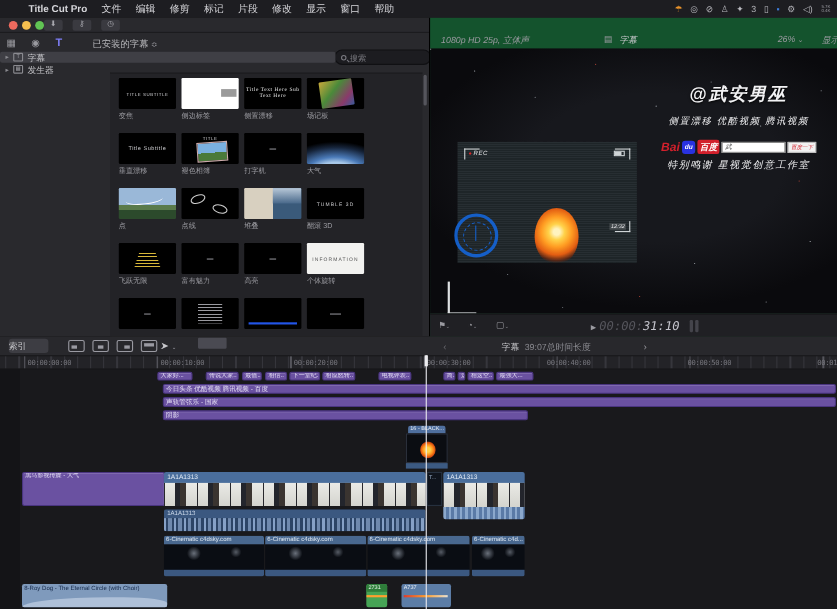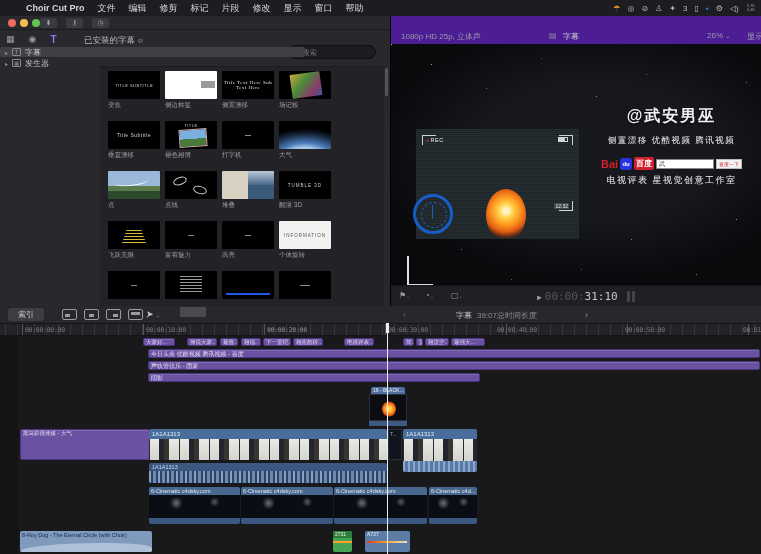--- a/index.html
+++ b/index.html
@@ -28,21 +28,21 @@
   #toolbtns .tb { width:17px; height:10px; background:#3a3a40; border-radius:2px; color:#a8a8ae;
     font-size:7px; line-height:10px; text-align:center; }
 
   
   #leftpanel { position:absolute; left:0; top:30px; width:390px; height:276px; background:#29292d; }
   #libicons { position:absolute; left:6px; top:2px; display:flex; gap:14px; align-items:center; height:14px; }
   #libicons span { font-size:9px; color:#9a9aa0; }
   #libicons .active { color:#7d7df5; font-weight:bold; font-size:10px; }
   #browser-header { position:absolute; left:84px; top:5px; font-size:8.5px; color:#b8b8bc; }
   #browser-header .sort { color:#8a8a90; font-size:7px; }
-  #searchbox { position:absolute; left:288px; top:15px; width:88px; height:14px; background:#1c1c20;
+  #searchbox { position:absolute; left:304px; top:15px; width:88px; height:14px; background:#1c1c20;
     border:1px solid #101013; border-radius:7px; display:flex; align-items:center; padding:0 5px; }
   #searchbox .lens { width:5px; height:5px; border:1px solid #7a7a80; border-radius:50%; position:relative; margin-right:3px; flex:none;}
   #searchbox .lens::after { content:""; position:absolute; left:4px; top:4px; width:3px; height:1px;
     background:#7a7a80; transform:rotate(45deg); }
   #searchbox input { background:transparent; border:none; outline:none; color:#9a9aa0; font-size:7.5px; width:70px;
     font-family:inherit; }
   #searchbox input::placeholder { color:#77777d; }
   .side-row { position:absolute; left:0; height:10px; display:flex; align-items:center; font-size:8px; color:#c2c2c6; }
   .side-row .tri { font-size:6px; color:#8a8a90; margin:0 4px 0 5px; }
   .side-row .ic { width:9px; height:8px; border:1px solid #8a8a90; border-radius:1px; font-size:5px;
@@ -86,22 +86,22 @@
   .t-info .thumb .tx { color:#555; }
   .t-crawl .thumb::after { content:""; position:absolute; left:14px; top:8px; width:24px; height:14px;
     background:repeating-linear-gradient(#d8b83a 0 1px, transparent 1px 3px);
     clip-path:polygon(20% 100%,80% 100%,100% 0,0 0); transform:rotate(180deg); }
   .t-credits .thumb::after { content:""; width:22px; height:18px;
     background:repeating-linear-gradient(#9a9aa0 0 1px, transparent 1px 3px); }
   .t-blueline .thumb::after { content:""; position:absolute; left:4px; bottom:4px; width:44px; height:2px; background:#2255e8; }
   .t-smalltext .thumb::after { content:""; width:10px; height:1px; background:#8a8a90; }
 
   
-  #viewer { position:absolute; left:390px; top:16px; width:371px; height:290px; background:#4c1d95;
-    border-left:1px solid #000; }
+  #viewer { position:absolute; left:390px; top:16px; width:371px; height:290px; background:#14532d;
+    border-left:1px solid #000;font-style:italic; }
   #viewer-topbar { position:absolute; left:0; top:10px; width:371px; height:18px; font-size:8px; color:#9a9aa0; }
   #viewer-topbar .fmt { position:absolute; left:10px; top:5px; }
   #viewer-topbar .tab { position:absolute; left:172px; top:5px; color:#c6c6ca; }
   #viewer-topbar .tabicon { position:absolute; left:158px; top:5px; color:#9a9aa0; }
   #viewer-topbar .zoom { position:absolute; left:316px; top:5px; }
   #viewer-topbar .zoom .caret { font-size:6px; }
   #viewer-topbar .viewmenu { position:absolute; left:356px; top:5px; width:20px; overflow:hidden; white-space:nowrap; }
   #video { position:absolute; left:0; top:28px; width:371px; height:241px; overflow:hidden;
     background:radial-gradient(ellipse 260px 150px at 55% 45%, #17181d 0 45%, #0a0a0d 85%); }
   #stars { position:absolute; left:0; top:0; width:1px; height:1px; background:#fff; border-radius:50%;
@@ -126,21 +126,21 @@
     border-radius:50%; opacity:.9; }
   #reticle::after { content:""; position:absolute; left:5px; top:5px; width:24px; height:24px;
     border:1px dashed #1565d8; border-radius:50%; }
   #reticle::before { content:""; position:absolute; left:16px; top:8px; width:1px; height:14px; background:#1565d8; }
   #fireball { position:absolute; left:95px; top:145px; width:40px; height:52px; border-radius:50%;
     background:radial-gradient(circle at 50% 42%, #fff3c0 0 8%, #ffd24a 20%, #ff9c22 38%, #e25d12 58%,
       rgba(130,40,8,.55) 72%, transparent 78%); filter:blur(.6px); }
   #lshape { position:absolute; left:16px; top:212px; width:26px; height:30px;
     border-left:2px solid #dde0e2; border-bottom:2px solid #dde0e2; }
   #overlay-text { position:absolute; right:8px; top:0; width:165px; text-align:center; color:#f2f2f4; }
-  .handle { font-size:16px; font-weight:bold; letter-spacing:2px; margin-top:62px; text-shadow:0 1px 2px #000; }
+  .handle { font-size:16px; font-weight:bold; letter-spacing:2px; margin-top:32px; text-shadow:0 1px 2px #000; }
   .plat { font-size:8.5px; letter-spacing:1.5px; margin-top:8px; white-space:nowrap; }
   .plat2 { font-size:8.5px; letter-spacing:1.5px; margin-top:3px; white-space:nowrap; }
   #baidu { display:flex; align-items:center; justify-content:center; margin-top:10px; gap:2px; }
   #baidu .bai { color:#d2202c; font-weight:bold; font-size:11px; }
   #baidu .paw { width:12px; height:12px; background:#2932e1; border-radius:3px; color:#fff; font-size:6px;
     line-height:12px; font-weight:bold; }
   #baidu .brand { background:#d2202c; color:#fff; font-size:8px; font-weight:bold; padding:1px 2px; border-radius:2px; }
   #baidu .q { width:58px; height:10px; background:#fff; border:1px solid #888; font-size:6px; color:#333;
     text-align:left; padding-left:2px; line-height:9px; }
   #baidu .btn { background:#f2f2f2; border:1px solid #bbb; color:#d2202c; font-size:5px; height:10px;
@@ -155,21 +155,21 @@
   #tc .play { color:#9a9aa0; font-size:8px; margin-right:3px; }
   #tc .dim { color:#55555c; }
   #tc .cur { color:#c4c4cc; }
   .meter { position:absolute; top:5px; width:3px; height:11px; background:#44444b; border-radius:1px; }
 
   
   #timeline { position:absolute; left:0; top:306px; width:761px; height:248px; background:#19191c; }
   #tl-toolbar { position:absolute; left:0; top:0; width:761px; height:18px; background:#28282c;
     border-bottom:1px solid #141417; }
   #index-btn { position:absolute; left:8px; top:2px; width:36px; height:13px; background:#3d3d43;
-    border-radius:3px; color:#c8c8cc; font-size:8px; text-align:center; line-height:13px; }
+    border-radius:3px; color:#c8c8cc; font-size:8px; line-height:13px; }
   .edit-ic { position:absolute; top:3px; width:15px; height:11px; border:1px solid #9a9aa2; border-radius:2px; }
   .edit-ic::after { content:""; position:absolute; background:#9a9aa2; }
   .ei-connect::after { left:2px; bottom:2px; width:5px; height:3px; }
   .ei-insert::after  { left:4px; bottom:2px; width:5px; height:3px; }
   .ei-append::after  { right:2px; bottom:2px; width:5px; height:3px; }
   .ei-over::after    { left:2px; top:2px; width:9px; height:3px; }
   .ei-caret { position:absolute; top:7px; font-size:5px; color:#9a9aa2; }
   #cursor-tool { position:absolute; left:146px; top:3px; color:#c8c8cc; font-size:9px; }
   #tl-nav-l { position:absolute; left:403px; top:4px; color:#6a6a70; font-size:9px; }
   #tl-nav-r { position:absolute; left:585px; top:4px; color:#9a9aa0; font-size:9px; }
@@ -244,21 +244,21 @@
     background:linear-gradient(90deg,#e03a2a,#ff9f2e,#e8e0d0); }
   #intro-title { position:absolute; left:20px; top:123px; width:130px; height:31px; }
   #playhead { position:absolute; left:387px; top:17px; width:1px; height:231px; background:#ececf0; z-index:30; }
   #playhead::before { content:""; position:absolute; left:-1px; top:0; width:3px; height:10px; background:#ececf0; }
 </style>
 </head>
 <body>
 
 <div id="menubar">
   <span class="apple"></span>
-  <span class="appname">Choir Cut Pro</span>
+  <span class="appname">Title Cut Pro</span>
   <div class="menus">
 
   <span>文件</span>
       <span>编辑</span>
       <span>修剪</span>
       <span>标记</span>
       <span>片段</span>
       <span>修改</span>
       <span>显示</span>
       <span>窗口</span>
@@ -474,21 +474,21 @@
     <div id="overlay-text">
       <div class="handle">@武安男巫</div>
       <div class="plat">侧置漂移  优酷视频  腾讯视频</div>
       <div id="baidu">
         <span class="bai">Bai</span>
         <span class="paw">du</span>
         <span class="brand">百度</span>
         <span class="q">武</span>
         <span class="btn">百度一下</span>
       </div>
-      <div class="credit2">电视评表 星视觉创意工作室</div>
+      <div class="credit2">特别鸣谢 星视觉创意工作室</div>
     </div>
   </div>
   <div id="viewer-botbar">
     <span class="vtool" style="left:8px">⚑<span class="caret">⌄</span></span>
     <span class="vtool" style="left:34px">◔<span class="caret">⌄</span></span>
     <span class="vtool" style="left:60px">▢<span class="caret">⌄</span></span>
     <span id="tc">
       <span class="play">▶</span><span class="dim">00:00:</span><span class="cur">31:10</span>
     </span>
     <span class="meter" style="left:236px"></span>
@@ -507,21 +507,21 @@
     <span id="cursor-tool">➤ <span style="font-size:5px;color:#9a9aa2">⌄</span></span>
     <span id="tl-nav-l">‹</span>
     <span id="tl-proj">字幕</span>
     <span id="tl-dur">39:07总时间长度</span>
     <span id="tl-nav-r">›</span>
   </div>
   <div id="ruler">
 
   <span class="ruler-lbl" style="left: 22px;">00:00:00:00</span>
       <span class="ruler-lbl" style="left: 143px;">00:00:10:00</span>
-      <span class="ruler-lbl" style="left: 264px; font-weight: bold;">00:00:20:00</span>
+      <span class="ruler-lbl" style="left: 264px;">00:00:20:00</span>
       <span class="ruler-lbl" style="left: 385px;">00:00:30:00</span>
       <span class="ruler-lbl" style="left: 494px;">00:00:40:00</span>
       <span class="ruler-lbl" style="left: 622px;">00:00:50:00</span>
       <span class="ruler-lbl" style="left: 740px;">00:01:00:00</span>
     </div>
   <div id="ruler-marker"></div>
   <div class="gutter"></div>
 
   <div id="tclips-row">
 

